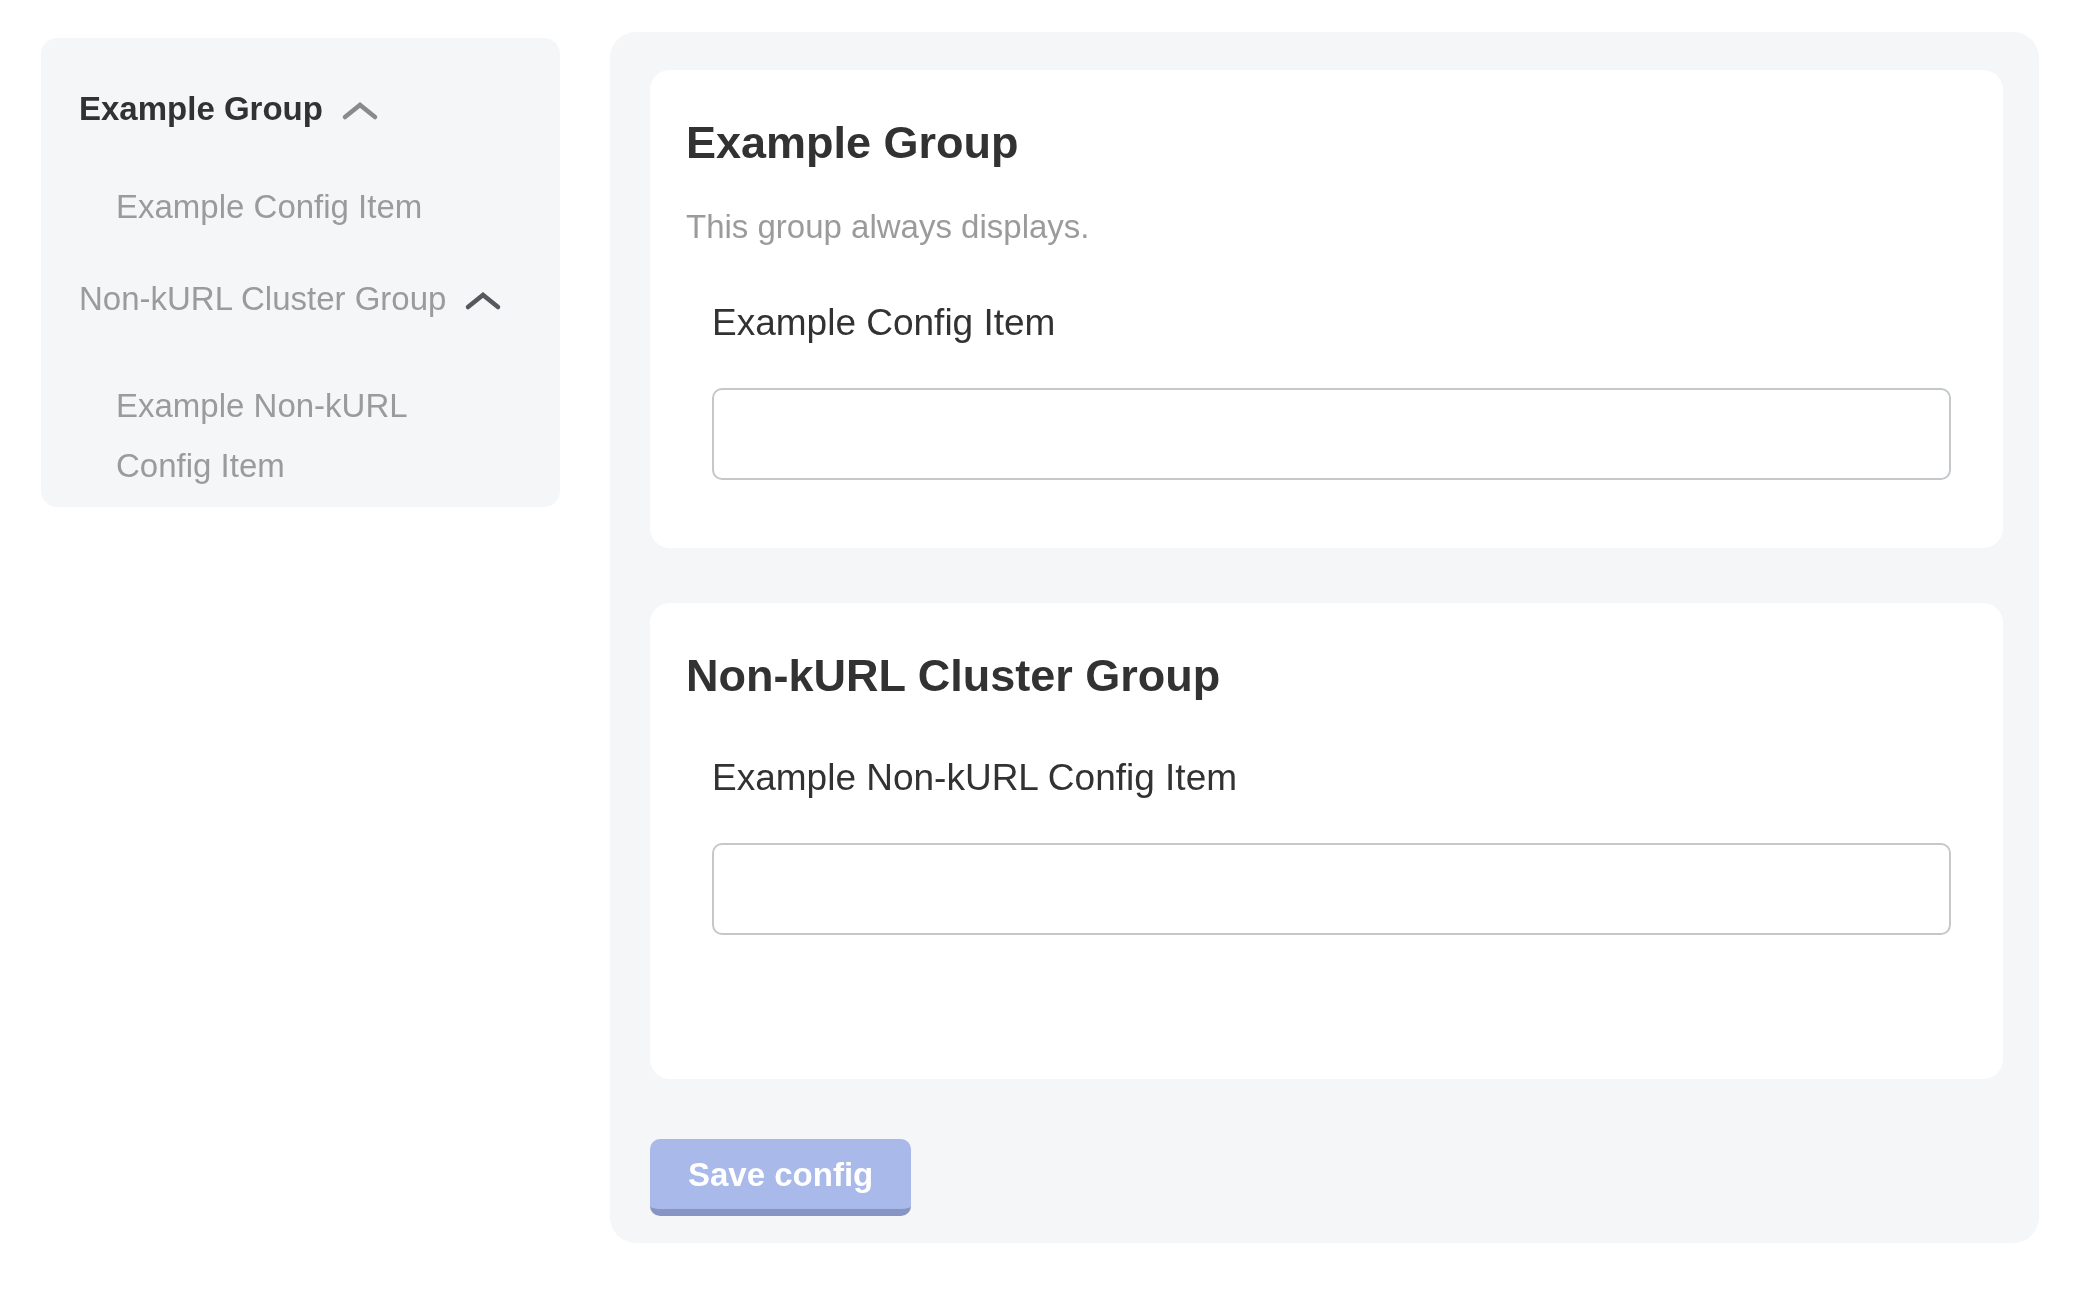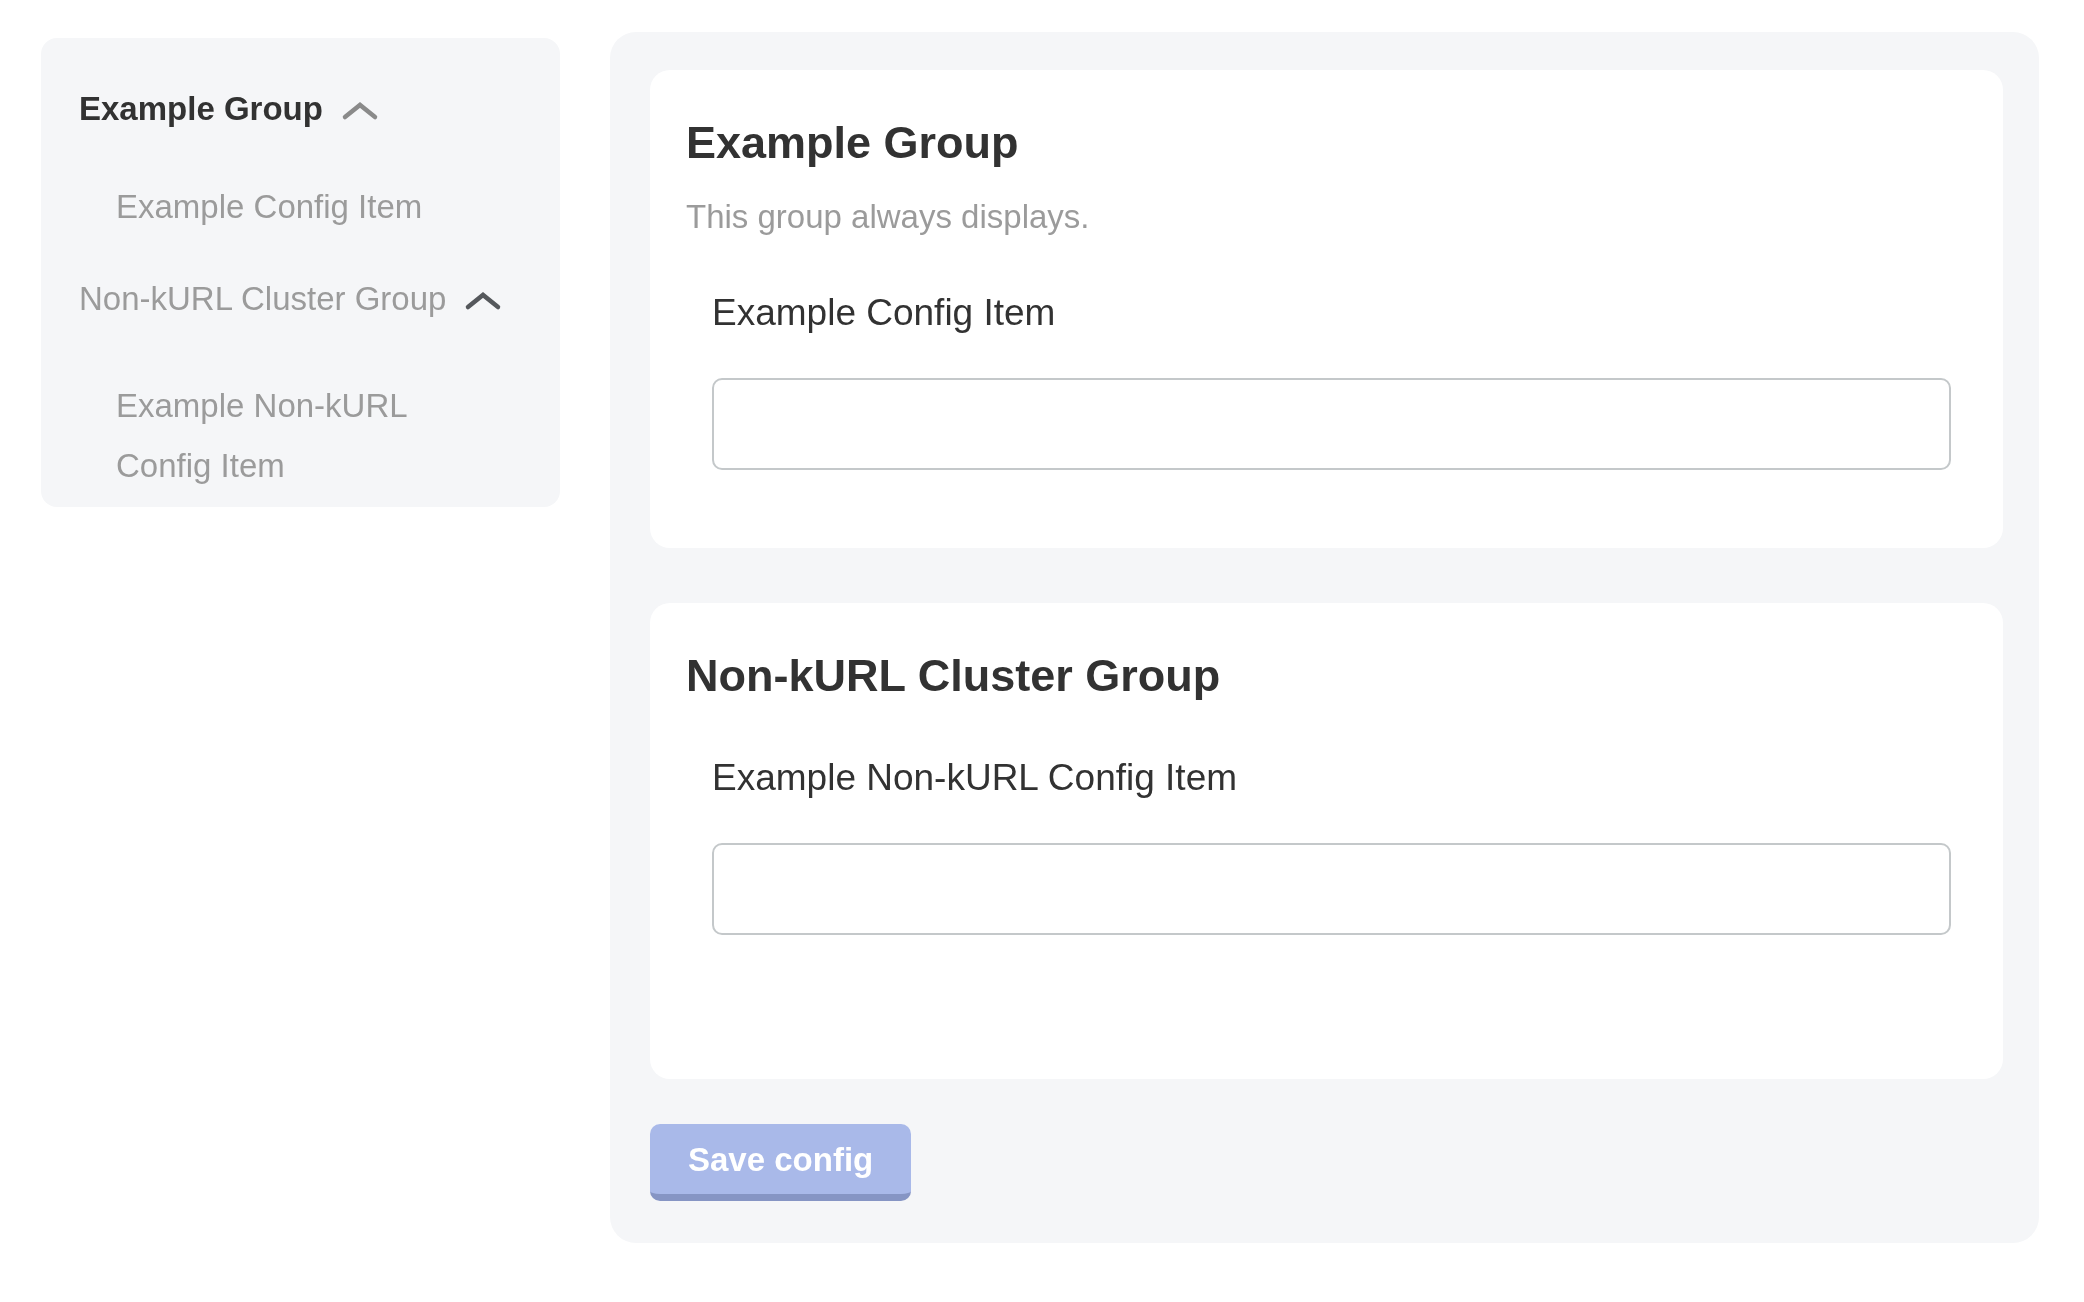--- a/index.html
+++ b/index.html
@@ -70,21 +70,21 @@
   }
   .group-card.first { height: 478px; margin-bottom: 55px; }
   .group-card.second { height: 476px; margin-bottom: 45px; }
   .group-title {
     font-size: 45px;
     font-weight: 700;
     color: #323232;
     line-height: 54px;
   }
   .group-desc {
-    margin-top: 26px;
+    margin-top: 36px;
     font-size: 33px;
     font-weight: 400;
     color: #9b9b9b;
     line-height: 42px;
   }
   .item-label {
     margin-top: 52px;
     margin-left: 26px;
     font-size: 37px;
     font-weight: 500;
@@ -114,20 +114,21 @@
     border: none;
     border-bottom: 7px solid #8695c4;
     border-radius: 10px;
     color: #ffffff;
     font-family: "Liberation Sans", sans-serif;
     font-size: 33px;
     font-weight: 700;
     line-height: 40px;
     padding: 16px 38px 14px 38px;
     cursor: pointer;
+    margin-top: 15px;
   }
 </style>
 </head>
 <body>
 
 <nav class="sidebar">
 
   <div class="sidebar-group-title">
     <span>Example Group</span>
     <span class="chev">

